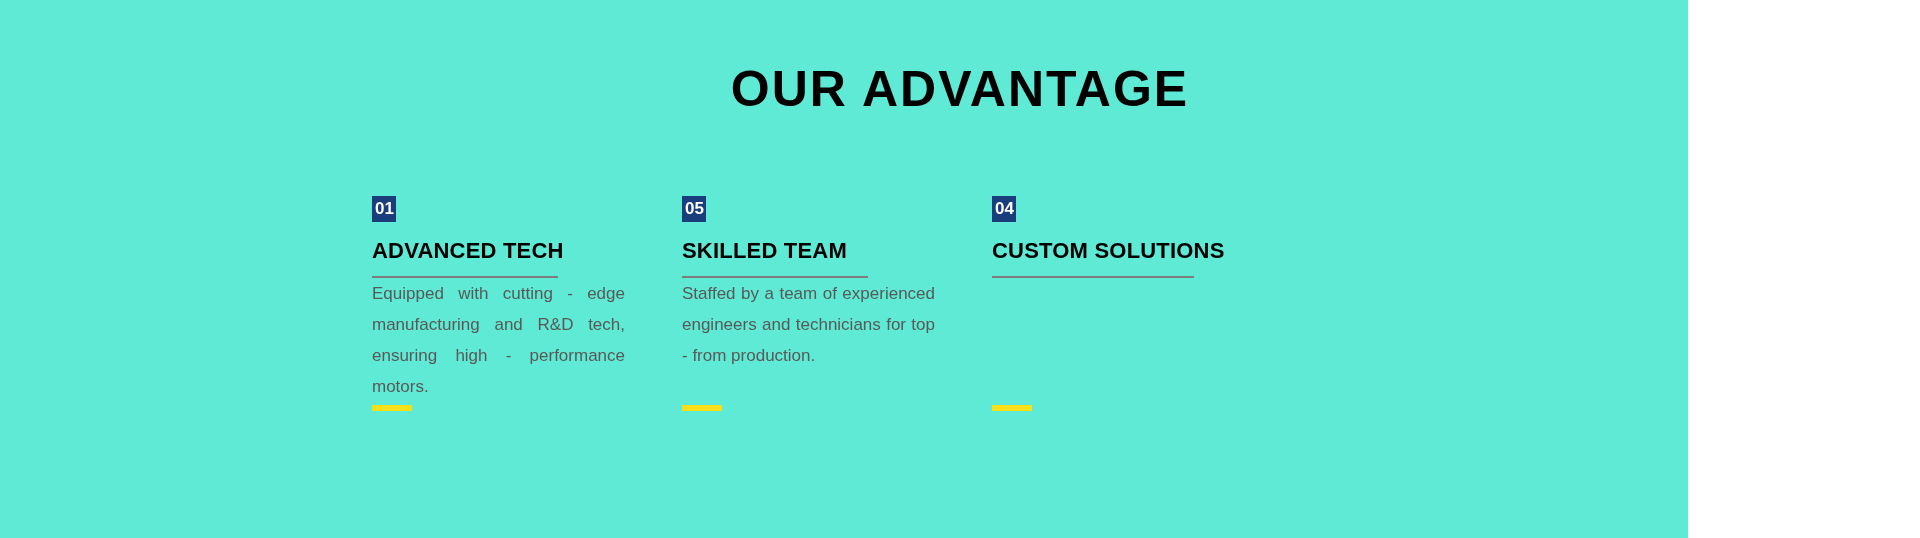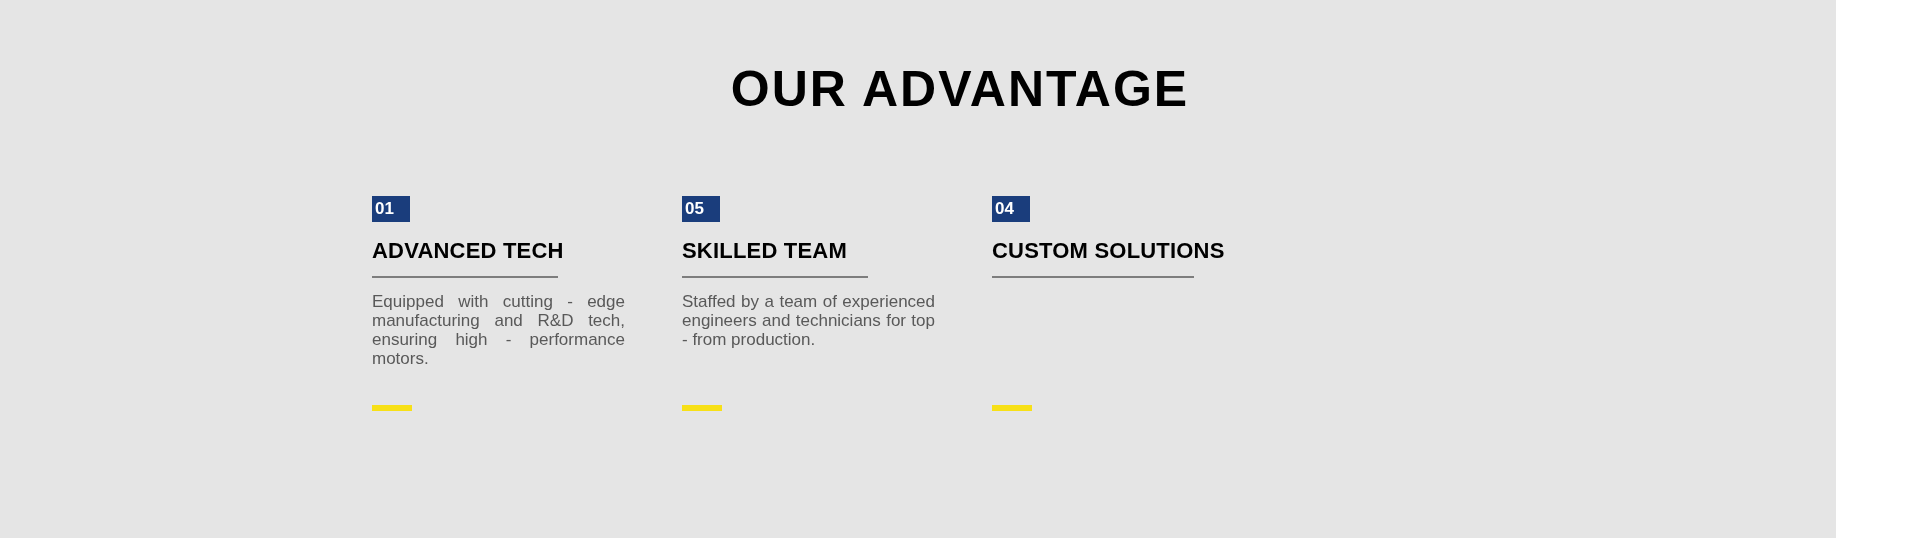--- a/index.html
+++ b/index.html
@@ -10,23 +10,23 @@
   body {
     width: 1920px;
     height: 538px;
     overflow: hidden;
     font-family: "Liberation Sans", sans-serif;
     -webkit-font-smoothing: antialiased;
   }
 
   .page {
     position: relative;
-    width: 1836px;
+    width: 1688px;
     height: 538px;
-    background: #e5e5e5;
+    background: #5eead4;
   }
 
   
   .section-title {
     position: absolute;
     top: 62px;
     left: 0;
     width: 1920px;
     text-align: center;
     font-family: "Liberation Sans", sans-serif;
@@ -56,21 +56,21 @@
 
   
   .card-badge {
     display: inline-block;
     background: #1a3d7c;
     color: #ffffff;
     font-family: "Liberation Sans", sans-serif;
     font-size: 17px;
     font-weight: 700;
     line-height: 1;
-    padding: 4px 16px 5px 3px;
+    padding: 4px 2px 5px 3px;
     letter-spacing: 0px;
   }
 
   
   .card-heading {
     margin-top: 16px;
     font-family: "Liberation Sans", sans-serif;
     font-size: 22px;
     font-weight: 700;
     color: #000000;
@@ -82,24 +82,24 @@
   
   .card-rule {
     margin-top: 13px;
     width: 186px;
     height: 2px;
     background: #7d7d7d;
   }
 
   
   .card-body {
-    margin-top: 14px;
+    margin-top: 0;
     font-family: "Liberation Sans", sans-serif;
     font-size: 17px;
-    line-height: 19px;
+    line-height: 31px;
     color: #595959;
     text-align: justify;
     text-justify: inter-word;
     width: 253px;
     hyphens: none;
   }
 
   
   .card-accent {
     position: absolute;

